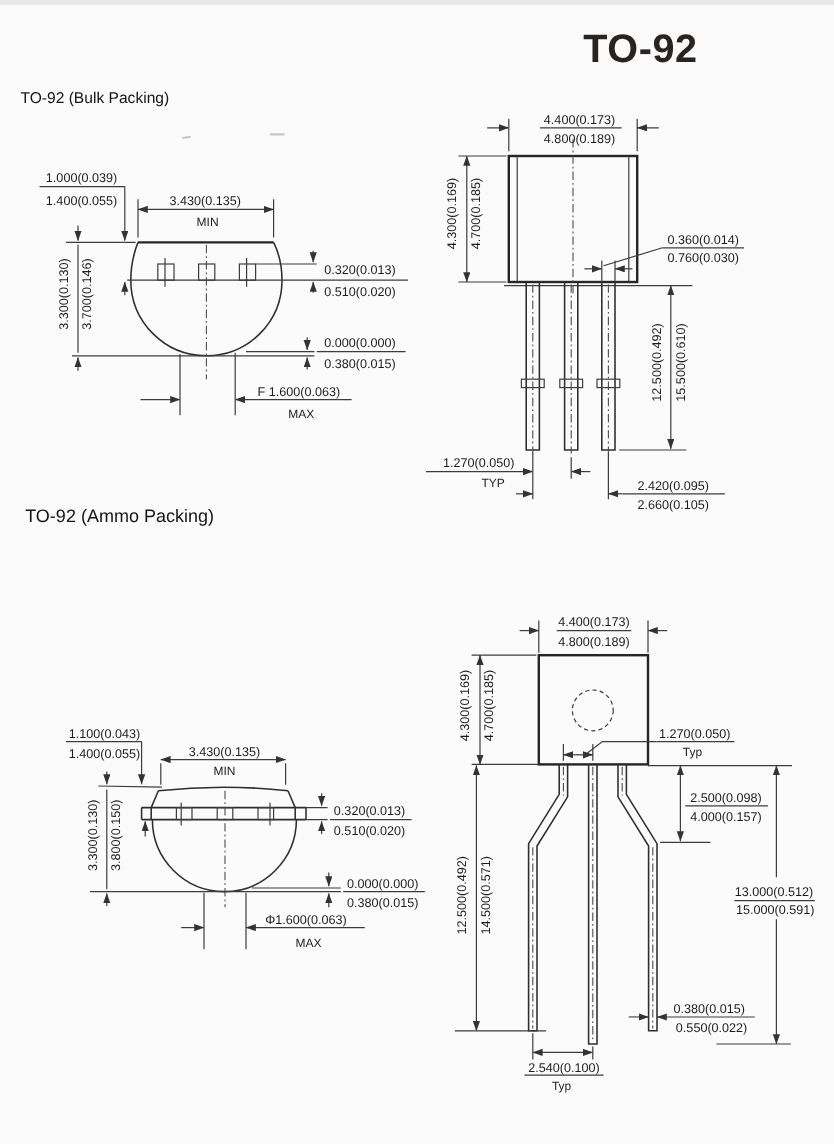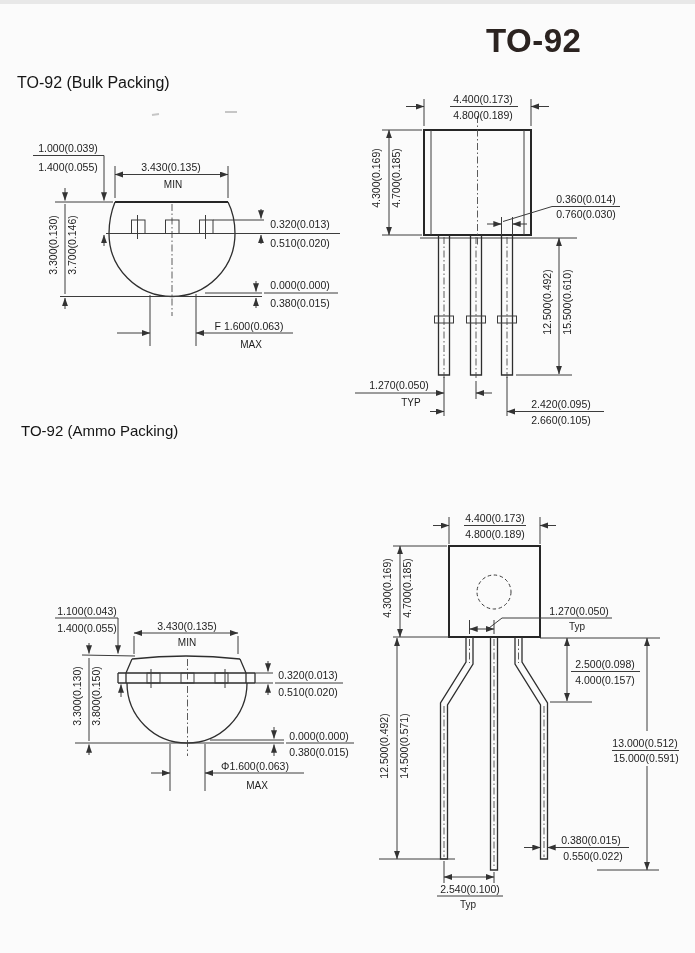--- a/index.html
+++ b/index.html
@@ -5,21 +5,21 @@
   html,body{margin:0;padding:0;background:#e8e8e8;}
   .page{
     position:relative;width:695px;height:953px;background:#fbfbfb;
     font-family:"Liberation Sans", sans-serif;overflow:hidden;margin:4px auto;
   }
   .page-title{
     position:absolute;left:486px;top:18px;width:190px;
     font-size:33px;font-weight:bold;letter-spacing:.5px;color:#2b2320;
   }
   .section-label{position:absolute;color:#151515;}
-  .section-label.bulk{left:17px;top:70px;font-size:16px;}
+  .section-label.bulk{left:17px;top:70px;font-size:13px;}
   .section-label.ammo{left:21px;top:418px;font-size:15px;}
   svg.drawing{position:absolute;left:0;top:0;}
   svg .ln{stroke:#3c3c3c;stroke-width:1;fill:none;}
   svg .thick{stroke:#262626;stroke-width:2;fill:none;}
   svg .mid{stroke:#2e2e2e;stroke-width:1.3;fill:none;}
   svg .cl{stroke:#4a4a4a;stroke-width:.9;fill:none;stroke-dasharray:7 2.5 1.5 2.5;}
   svg .dash{stroke:#3c3c3c;stroke-width:1;fill:none;stroke-dasharray:3.5 2.6;}
   svg .smudge{stroke:#9a9a9a;stroke-width:1.8;opacity:.55;fill:none;}
   svg text{fill:#1d1d1d;font-family:"Liberation Sans",sans-serif;font-size:10.5px;}
   svg text.mincaps{font-size:10px;}

